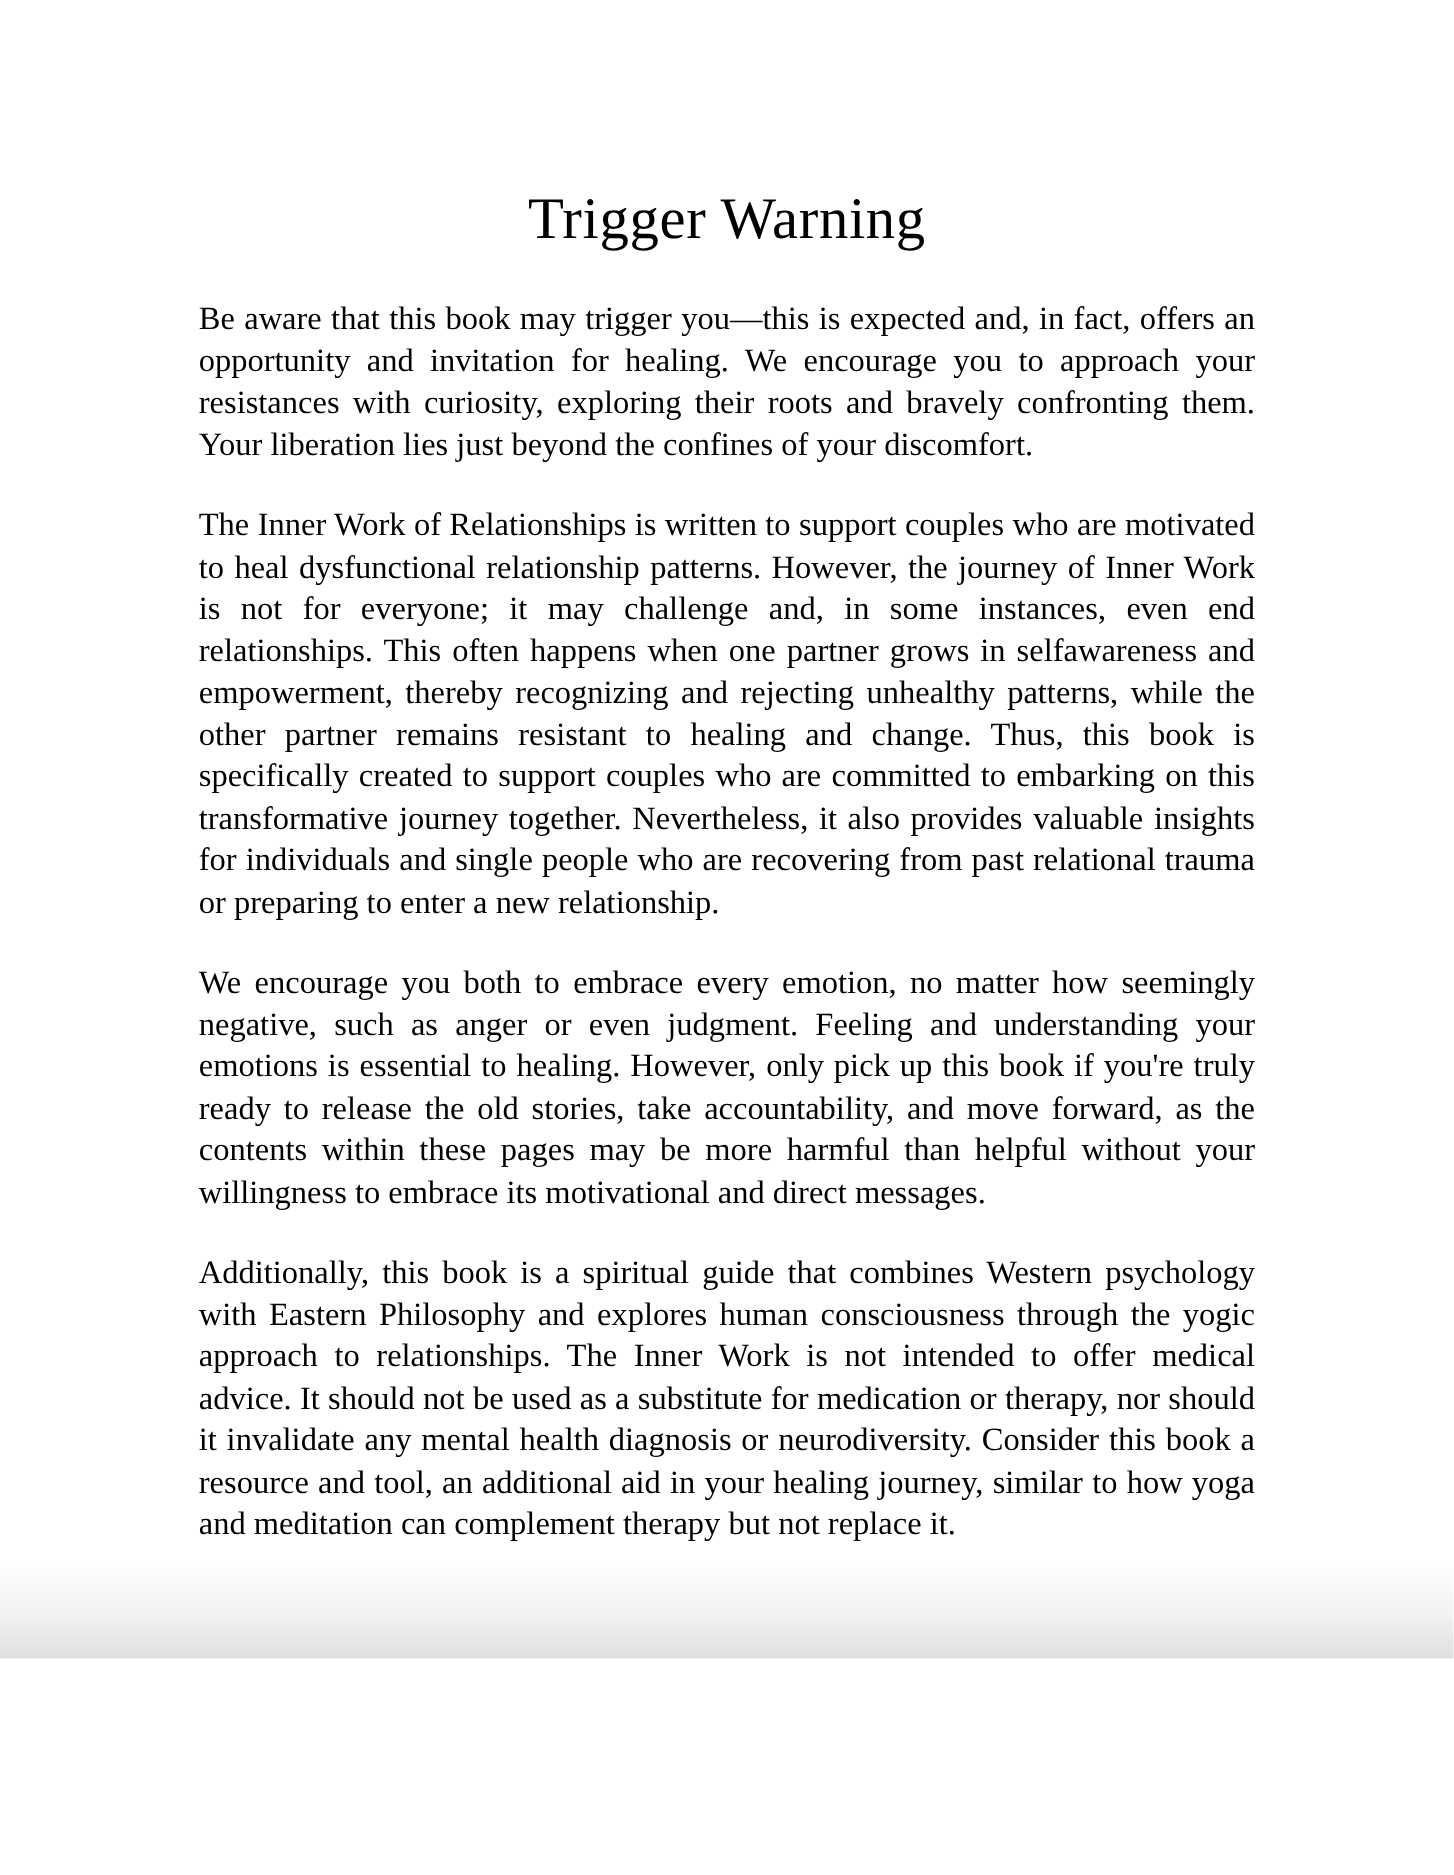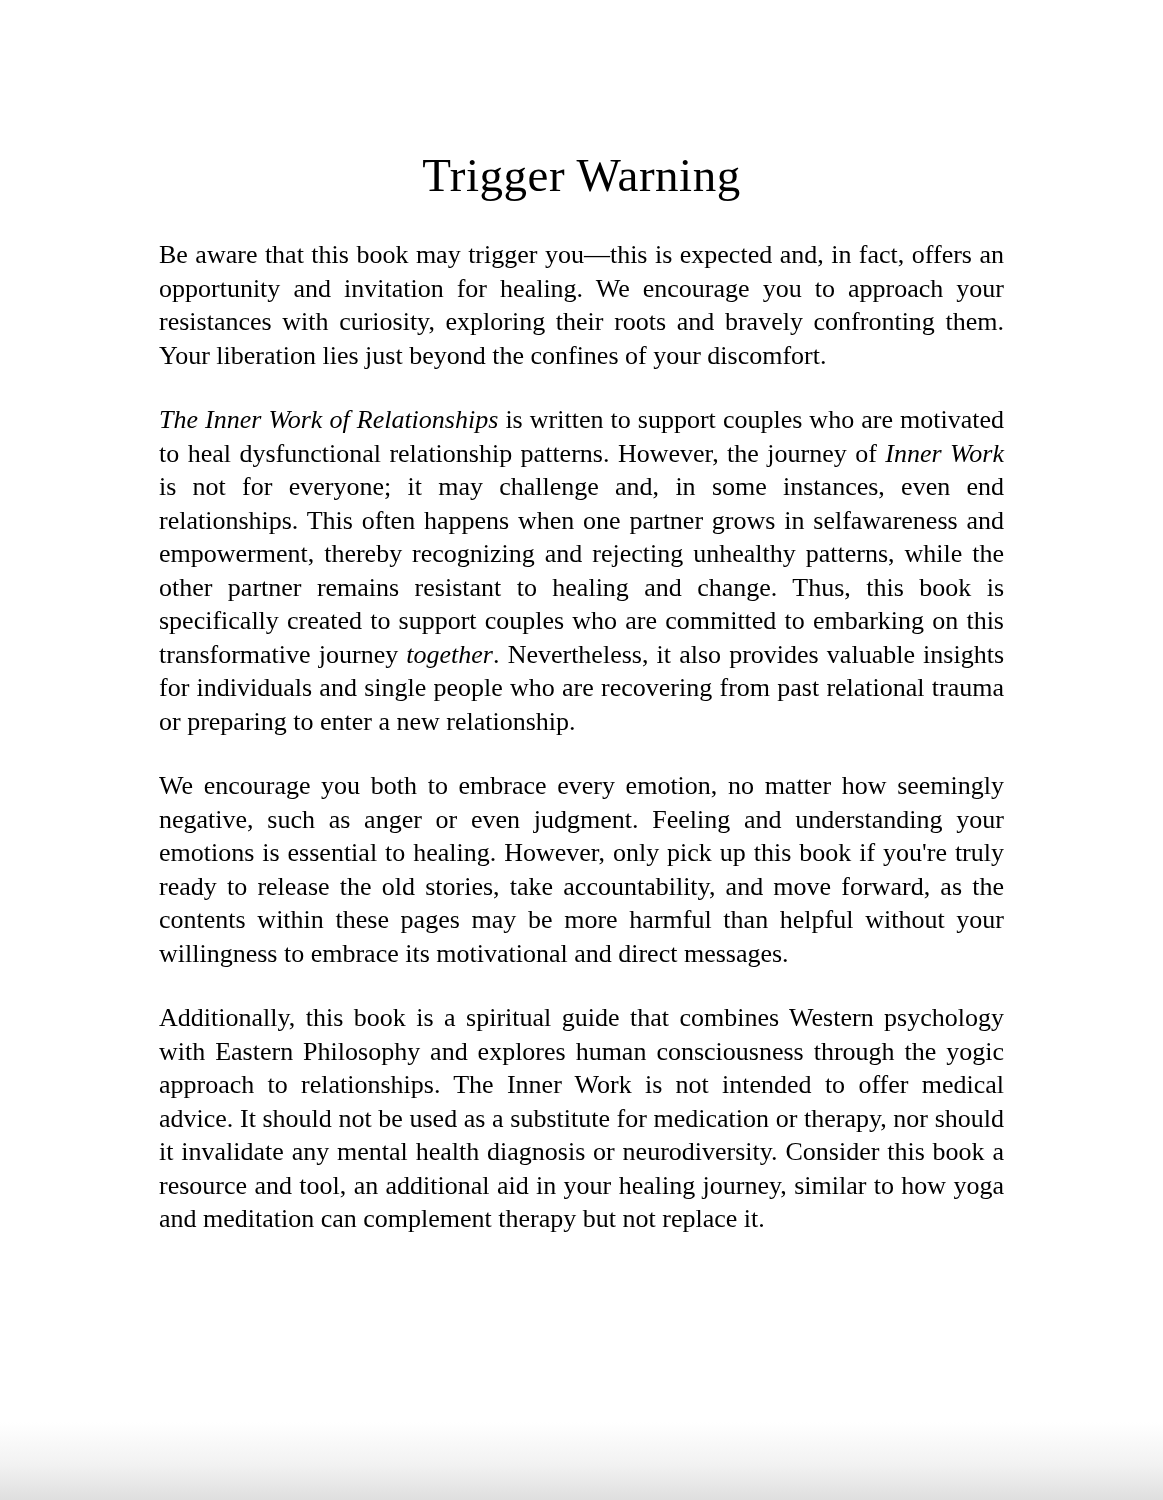--- a/index.html
+++ b/index.html
@@ -3,21 +3,21 @@
 <meta charset="utf-8">
 <style>
   html, body {
     margin: 0;
     padding: 0;
     background: #ffffff;
   }
   .page {
     position: relative;
     width: 1163px;
-    height: 1500px;
+    height: 1327px;
     margin: 0 auto;
     background: #ffffff;
     overflow: hidden;
     font-family: "Liberation Serif", "DejaVu Serif", serif;
     color: #000000;
   }
   .page-title {
     margin: 0;
     padding-top: 146px;
     text-align: center;
@@ -31,21 +31,21 @@
     margin: 34px auto 0 auto;
   }
   .body-text p {
     margin: 0 0 31px 0;
     font-size: 26px;
     line-height: 33.5px;
     text-align: justify;
     text-justify: inter-word;
   }
   .seg-normal { font-style: normal; font-weight: 400; }
-  .seg-italic { font-style: italic; font-weight: 400; }
+  .seg-italic { font-weight: 400; }
   .seg-bold   { font-style: normal; font-weight: 400; }
   .bottom-shade {
     position: absolute;
     left: 0;
     bottom: 0;
     width: 100%;
     height: 78px;
     background: linear-gradient(to bottom, rgba(228,228,228,0) 0%, rgba(226,226,226,0.45) 55%, rgba(221,221,221,0.95) 100%);
     pointer-events: none;
   }

